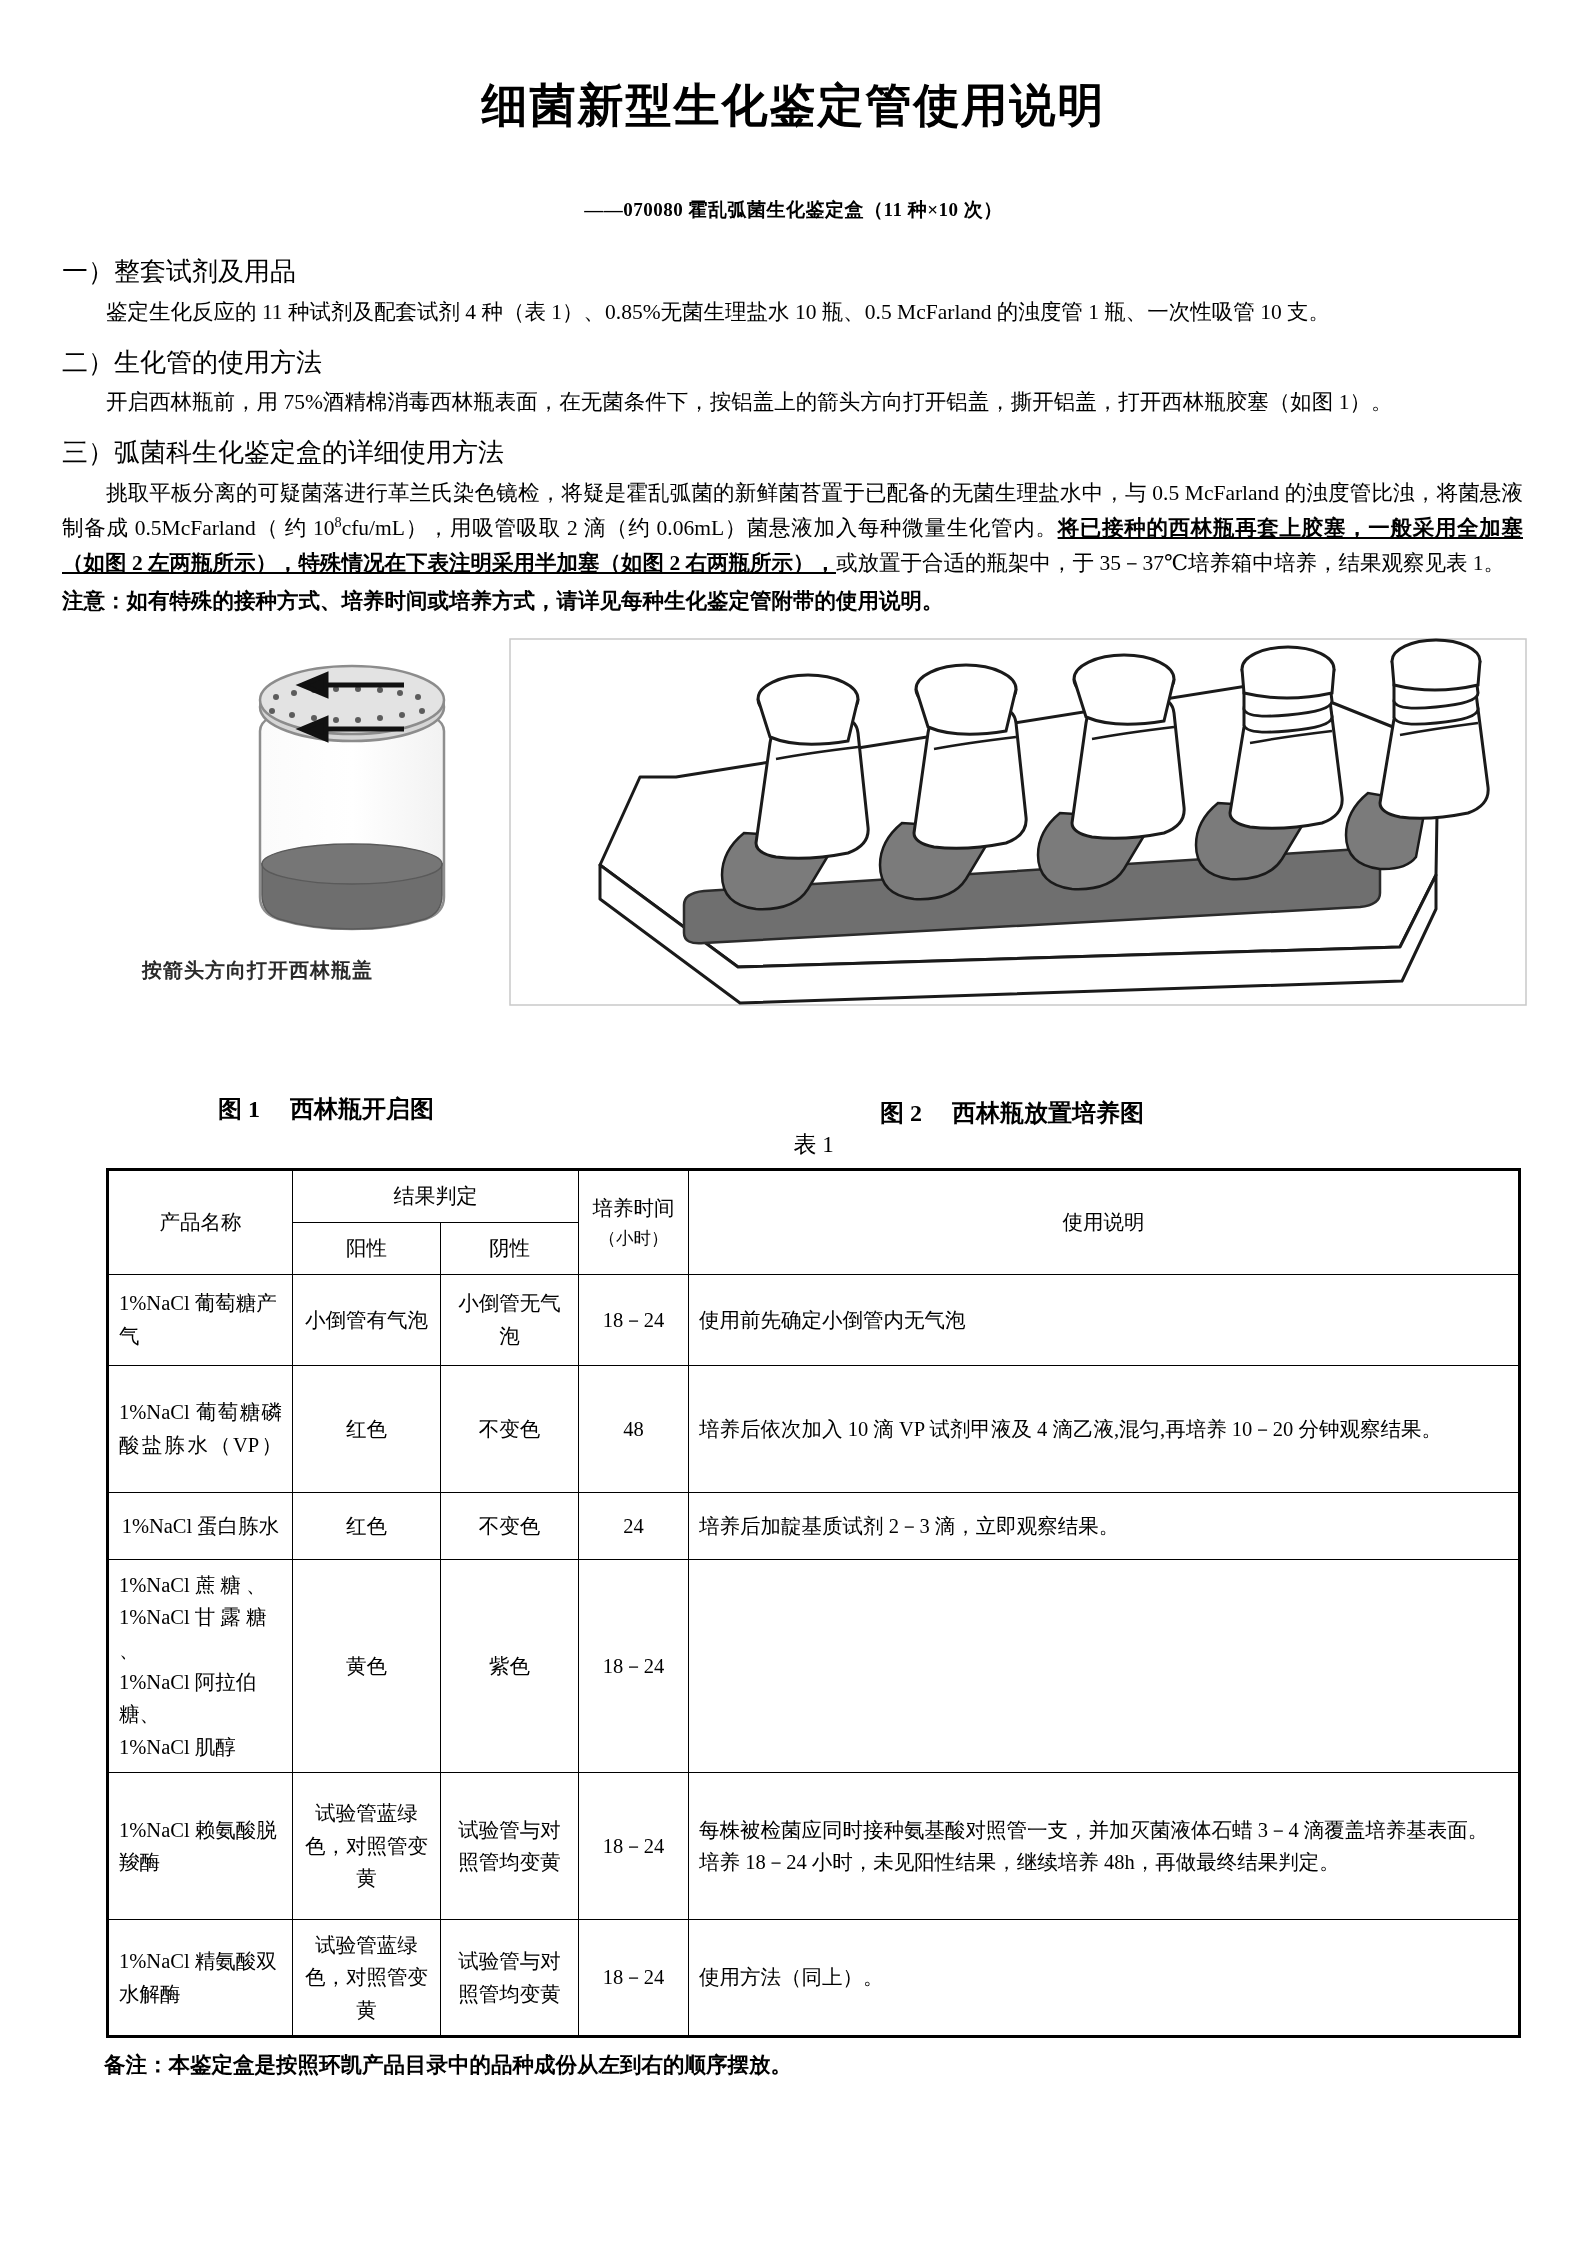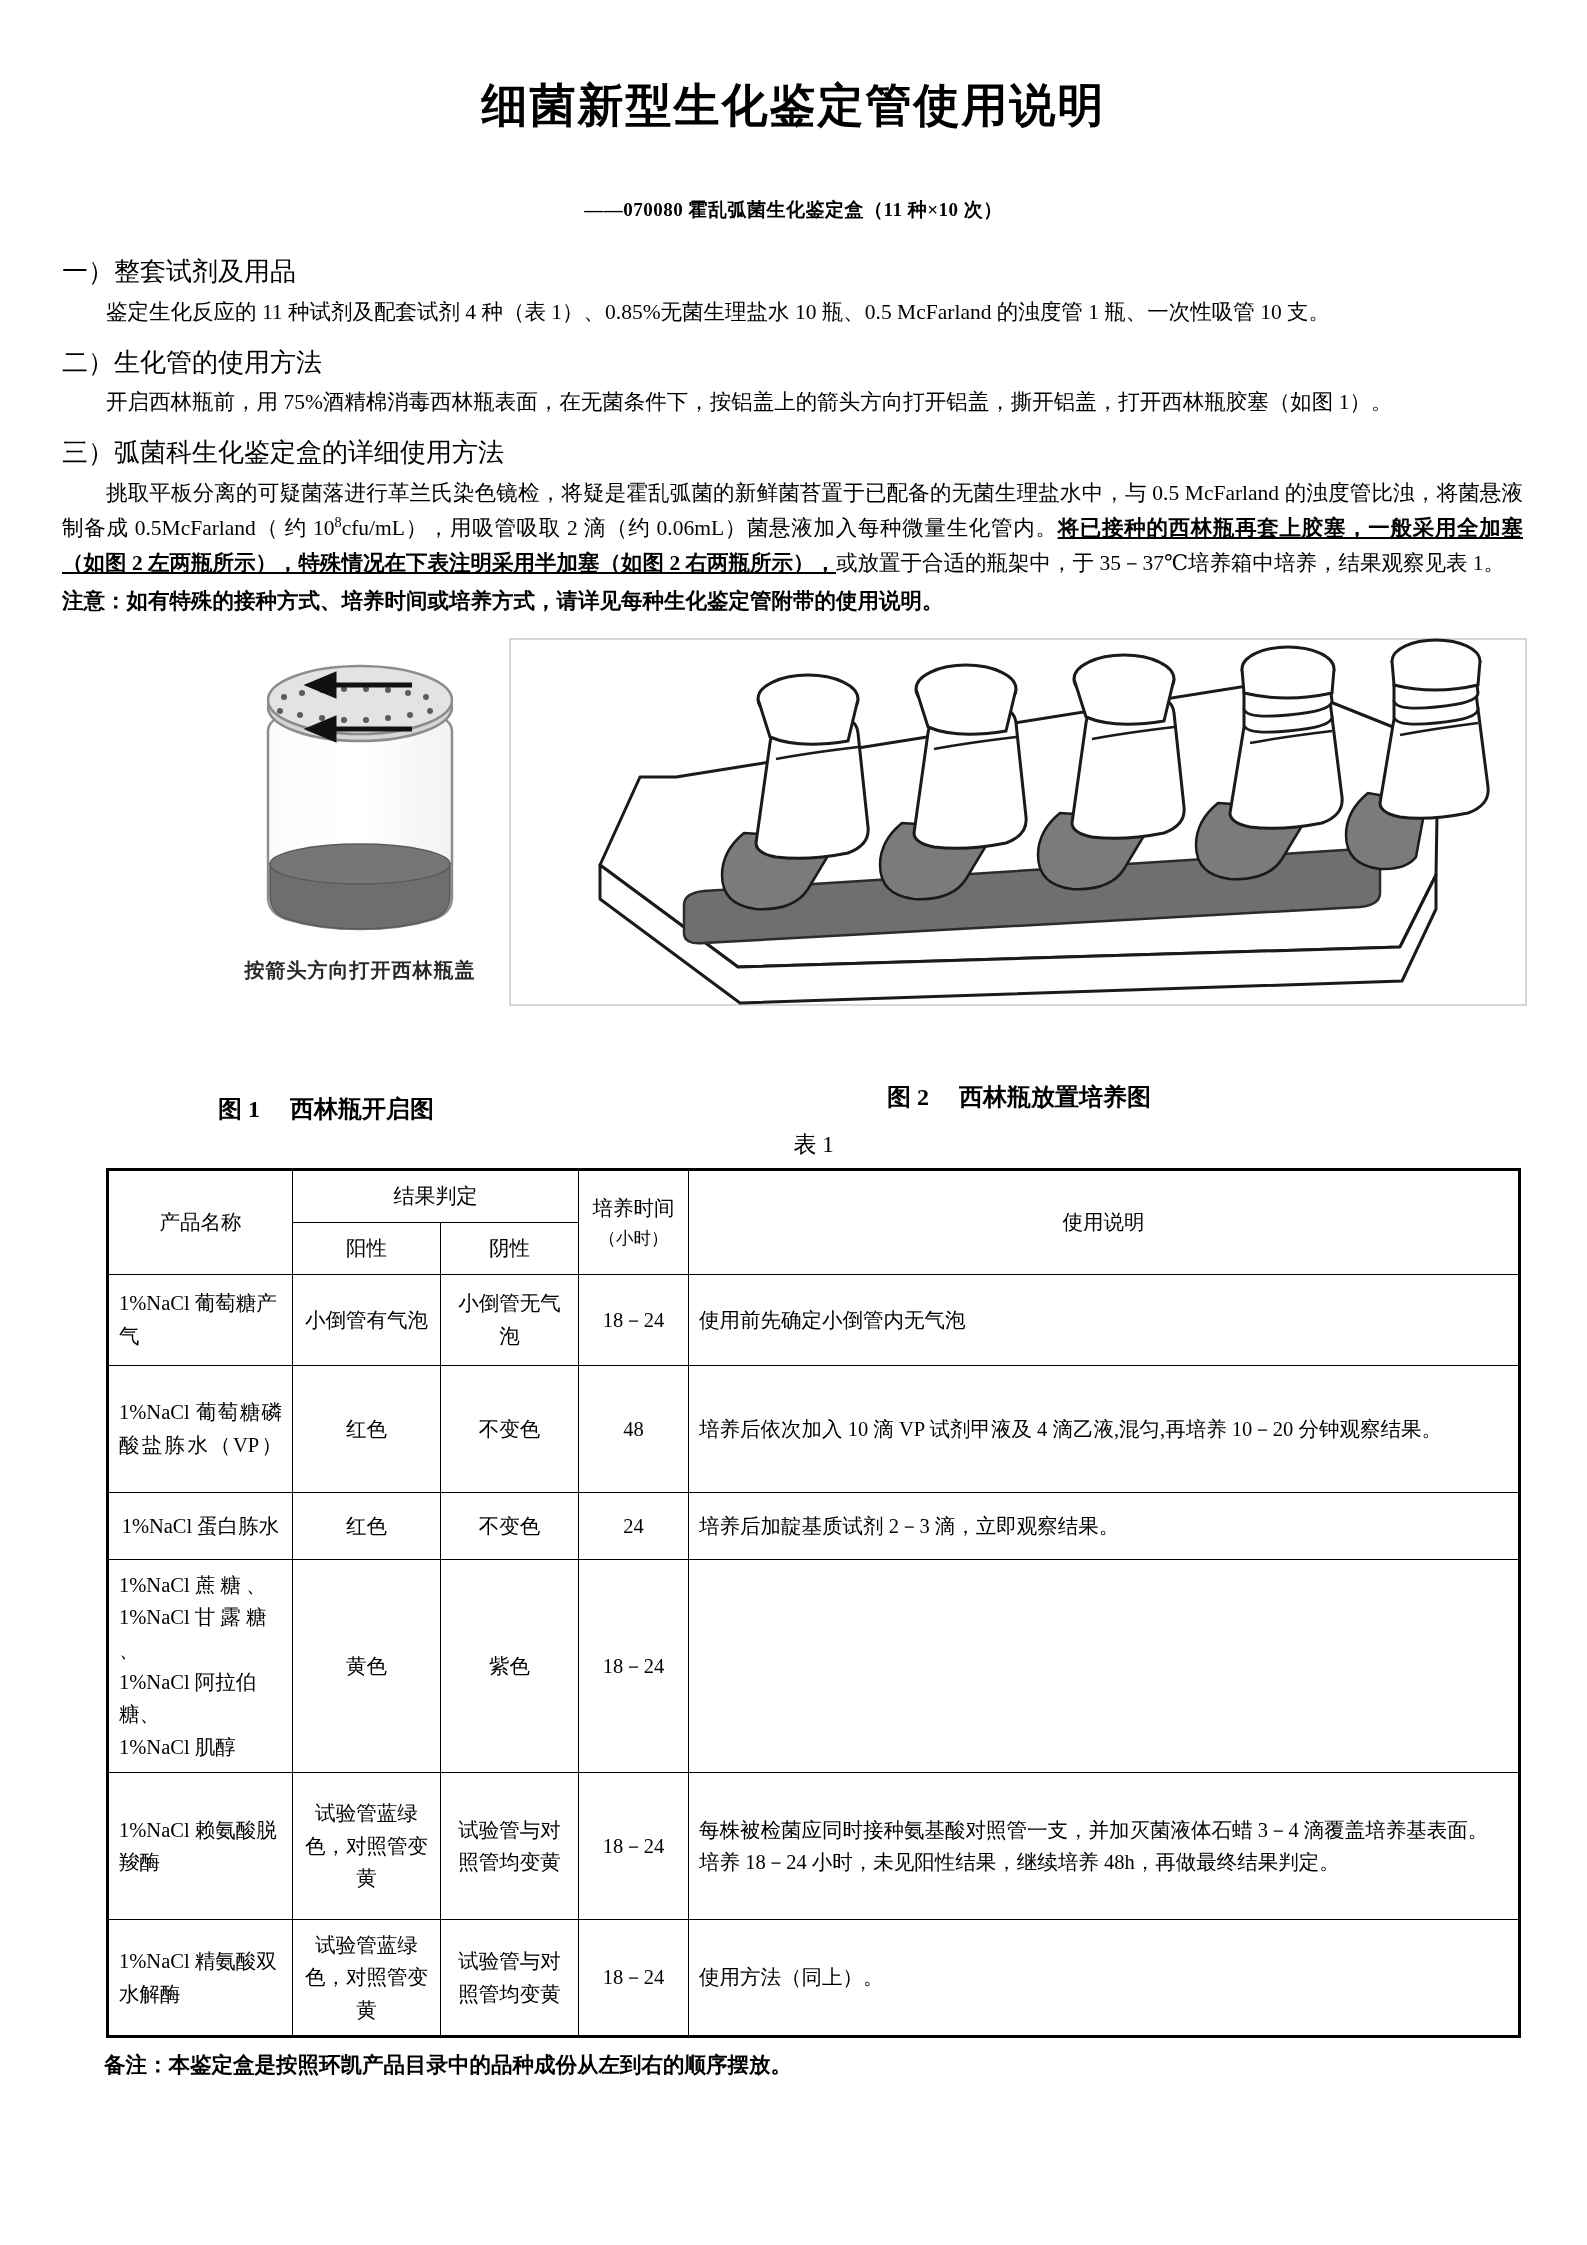--- a/index.html
+++ b/index.html
@@ -64,24 +64,24 @@
   .note-strong { font-weight: bold; }
 
   
   .figures {
     position: relative;
     height: 430px;
     margin-top: 26px;
   }
   .fig1 {
     position: absolute;
-    left: 150px;
+    left: 142px;
     top: 0px;
     width: 420px;
-    text-align: center;
+    text-align: left;
   }
   .fig1-art {
     width: 420px;
     height: 310px;
     position: relative;
   }
   .fig1-caption-in {
     font-size: 20px;
     font-weight: bold;
     color: #2a2a2a;
@@ -103,21 +103,21 @@
     height: 46px;
     margin-top: 6px;
   }
   .fig-cap {
     position: absolute;
     font-size: 24px;
     font-weight: bold;
   }
   .fig-cap .gap { display: inline-block; width: 30px; }
   #figcap1 { left: 218px; top: 12px; }
-  #figcap2 { left: 880px; top: 0; margin-left: 7px; }
+  #figcap2 { left: 880px; top: 16px; }
 
   .table-label {
     text-align: center;
     font-size: 23px;
     margin: 0;
     padding-top: 2px;
     padding-left: 40px;
   }
 
   

